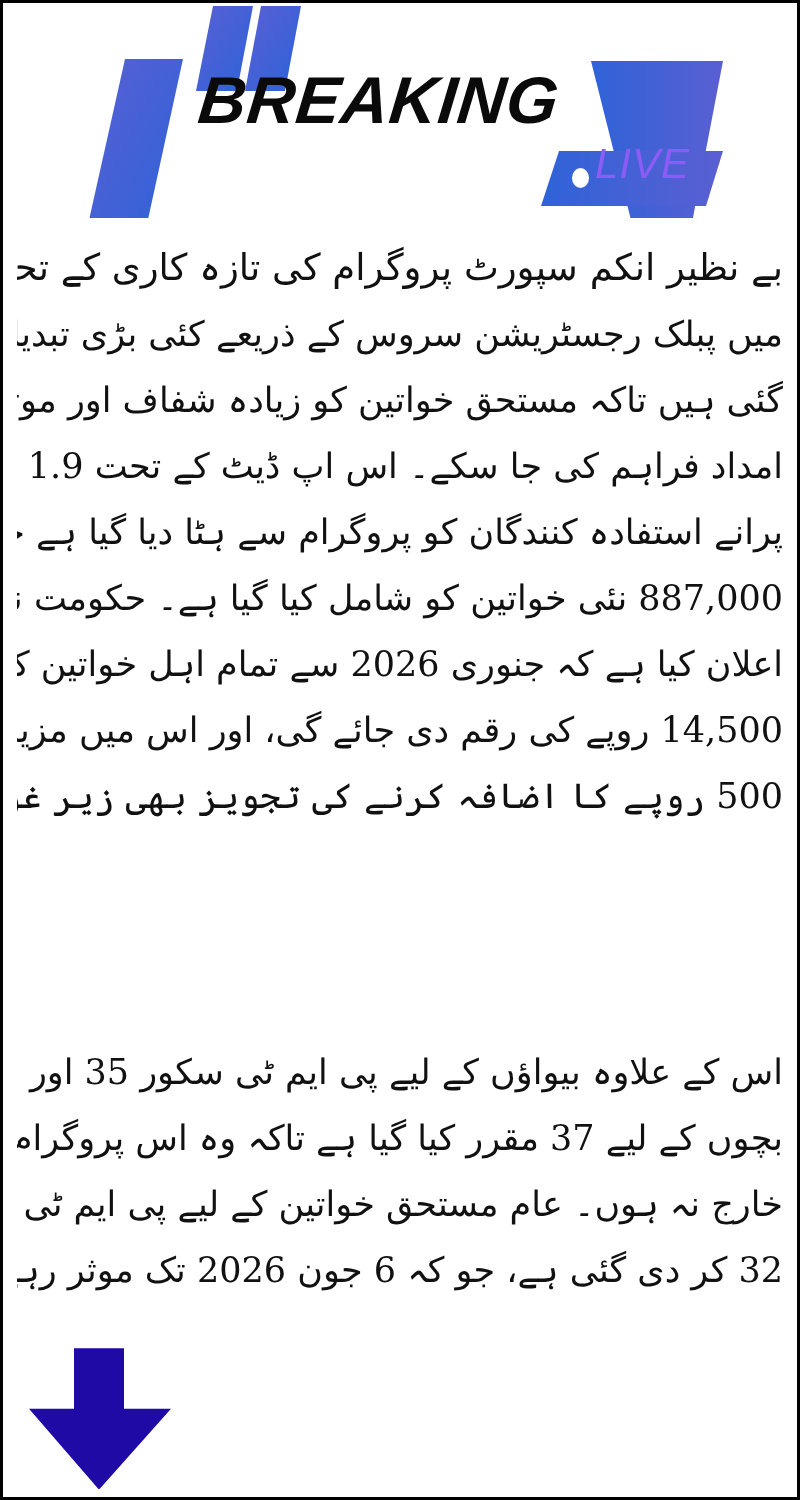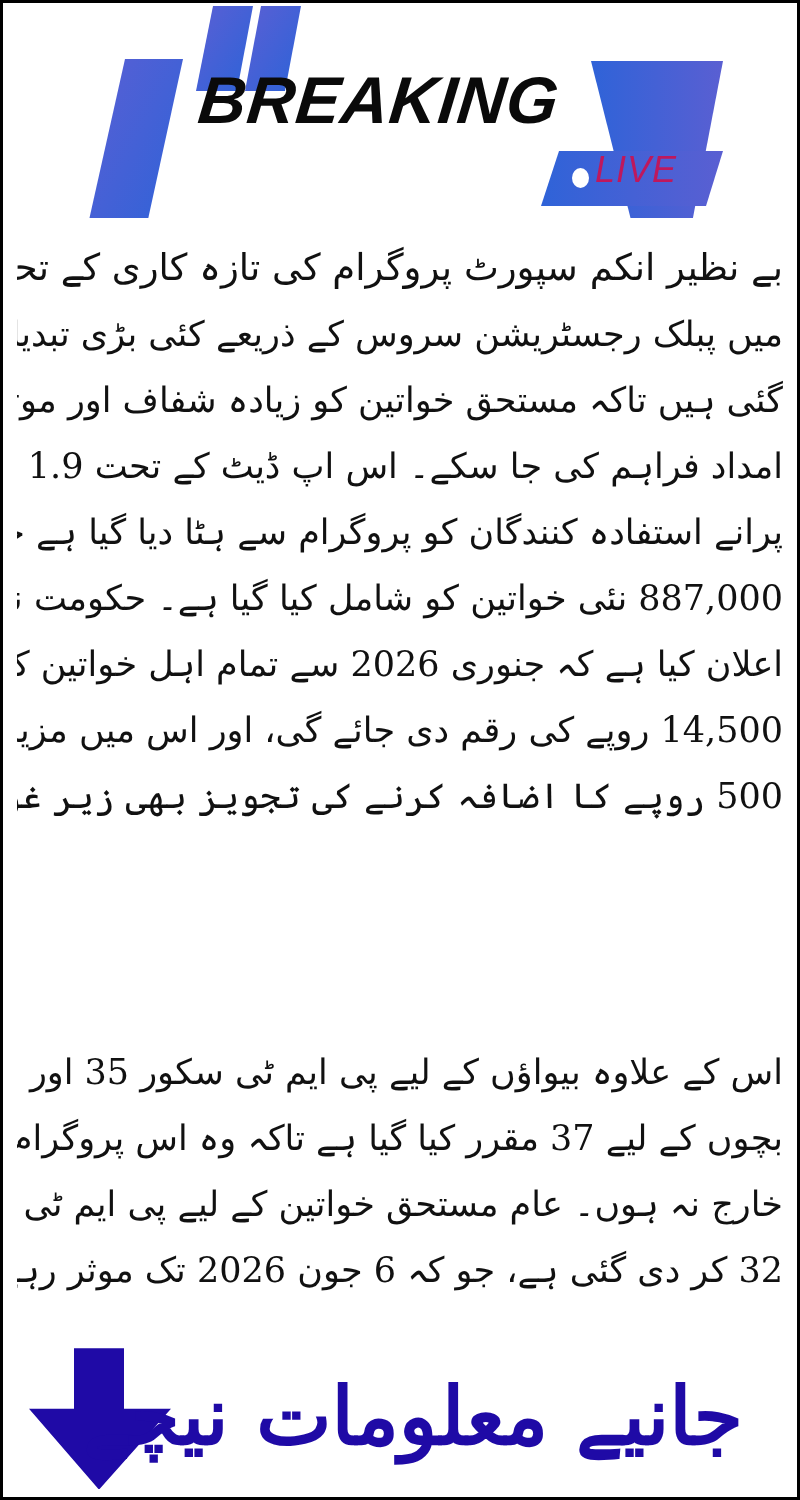--- a/index.html
+++ b/index.html
@@ -23,24 +23,24 @@
     color: #0a0a0a;
     transform: skewX(-6deg);
     line-height: 1;
   }
   .live-dot {
     position: absolute; left: 569px; top: 165px;
     width: 17px; height: 20px; border-radius: 50%;
     background: #fff;
   }
   .live-text {
-    position: absolute; left: 592px; top: 149px;
+    position: absolute; left: 592px; top: 140px;
     font-family: "Liberation Sans", sans-serif;
     font-style: italic; font-weight: 400;
-    font-size: 36px; color: #be185d; letter-spacing: 1px;
+    font-size: 42px; color: #8b5cf6; letter-spacing: 1px;
     line-height: 1;
   }
 
   
   .article {
     position: absolute; left: 14px; right: 14px;
     direction: rtl; text-align: center;
     font-family: "DejaVu Serif", serif;
     color: #111;
   }
@@ -116,16 +116,15 @@
     <span class="line">اس کے علاوہ بیواؤں کے لیے پی ایم ٹی سکور 35 اور معذور</span>
     <span class="line">بچوں کے لیے 37 مقرر کیا گیا ہے تاکہ وہ اس پروگرام سے</span>
     <span class="line">خارج نہ ہوں۔ عام مستحق خواتین کے لیے پی ایم ٹی سکور کی حد</span>
     <span class="line">32 کر دی گئی ہے، جو کہ 6 جون 2026 تک موثر رہے گی۔</span>
   </div>
 
   <div class="cta">
     <svg class="cta-arrow" width="160" height="150" viewBox="0 0 160 150">
       <polygon points="43,10 93,10 93,75 140,75 68,162 -2,75 43,75" fill="#1f0aa6" transform="translate(8,0) scale(1,0.93)"></polygon>
     </svg>
-    <div class="cta-text">جانیے معلومات نیچے</div>
   </div>
 
 </div>
 
 </body></html>

